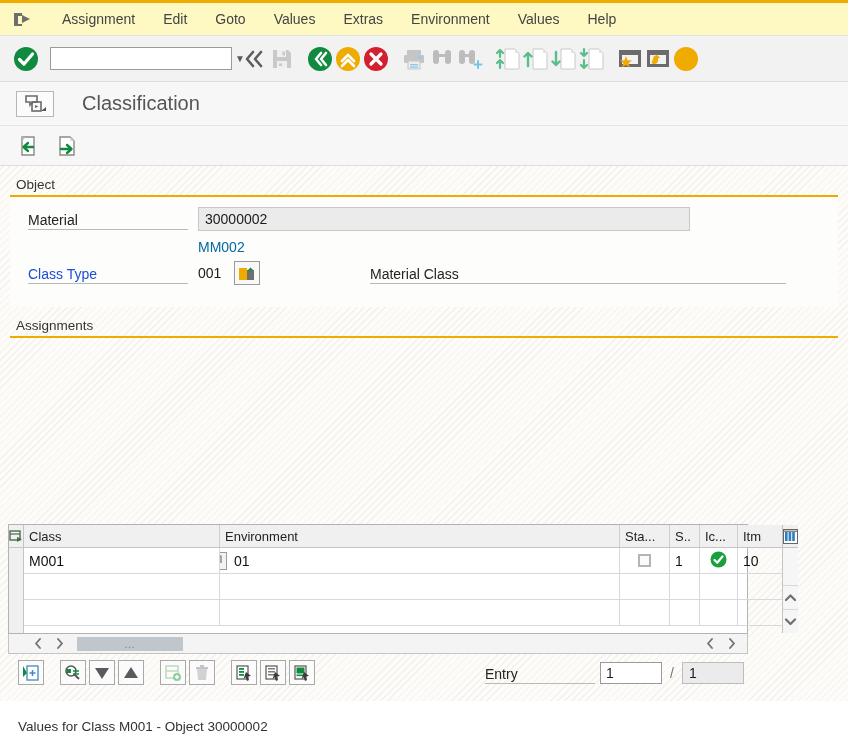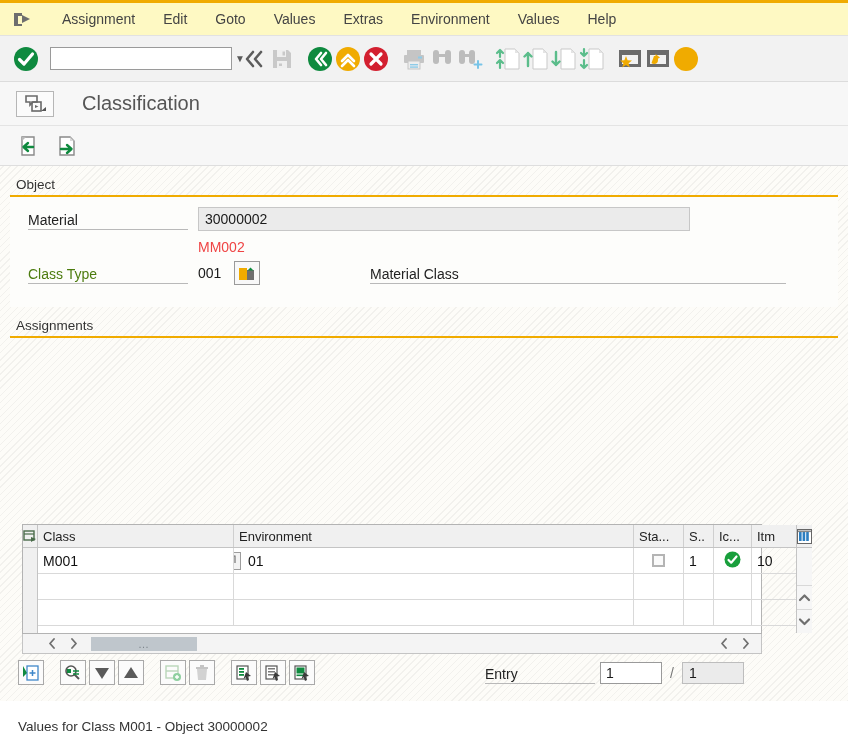--- a/index.html
+++ b/index.html
@@ -435,24 +435,24 @@
 
       <div class="form-row" style="padding-left:18px;">
         <div class="lbl-underline" style="width:160px; font-size:14px; color:#222;">
           <span>Material</span>
         </div>
         <div class="inp-gray" style="width:492px; margin-left:10px;">
           <span>30000002</span>
         </div>
       </div>
 
-      <div style="padding-left:188px; margin-top:8px; font-size:14px; color:#ef4444;">MM002</div>
+      <div style="padding-left:188px; margin-top:8px; font-size:14px; color:#0369a1;">MM002</div>
 
       <div class="form-row" style="padding-left:18px; margin-top:6px;">
-        <div class="lbl-underline" style="width:160px; font-size:14px; color:#4d7c0f;">
+        <div class="lbl-underline" style="width:160px; font-size:14px; color:#1d4ed8;">
           <span>Class Type</span>
         </div>
         <div style="width:36px; margin-left:10px; font-size:14px; color:#1a1a1a;">001</div>
         <div style="width:26px; height:24px; border:1px solid #9a9a9a; background:#f8f8f8; display:flex; align-items:center; justify-content:center;">
           <svg width="18" height="18" viewBox="0 0 18 18">
             <rect x="1" y="4" width="8" height="12" fill="#f0ab00"></rect>
             <rect x="9" y="6" width="7" height="10" fill="#6e6e6e"></rect>
             <path d="M11 2 L14 5 L11 8 Z" fill="#0f8a3f" transform="rotate(-90 12.5 5)"></path>
           </svg>
         </div>
@@ -461,21 +461,21 @@
         </div>
       </div>
     </div>
   </div>
 
   <div class="group" style="margin-top:6px;">
     <div class="group-title">Assignments</div>
     <div class="group-rule"></div>
   </div>
 
-  <div style="position:absolute; left:22px; top:358px; width:740px; height:128px;">
+  <div style="position:absolute; left:8px; top:358px; width:740px; height:128px;">
     <div class="grid" style="height:110px; display:flex;">
 
       <div style="width:22px; border-right:1px solid #c4c4c4; background:#f0f0f0;">
         <div style="height:23px; border-bottom:1px solid #c4c4c4; display:flex; align-items:center; justify-content:center;">
           <svg width="14" height="14" viewBox="0 0 14 14">
             <rect x="1" y="2" width="10" height="9" fill="none" stroke="#4a6b4a" stroke-width="1.4"></rect>
             <path d="M1 5 H11" stroke="#4a6b4a" stroke-width="1.2"></path>
             <path d="M8 8 L13 10 L8 13 Z" fill="#4a6b4a"></path>
           </svg>
         </div>

